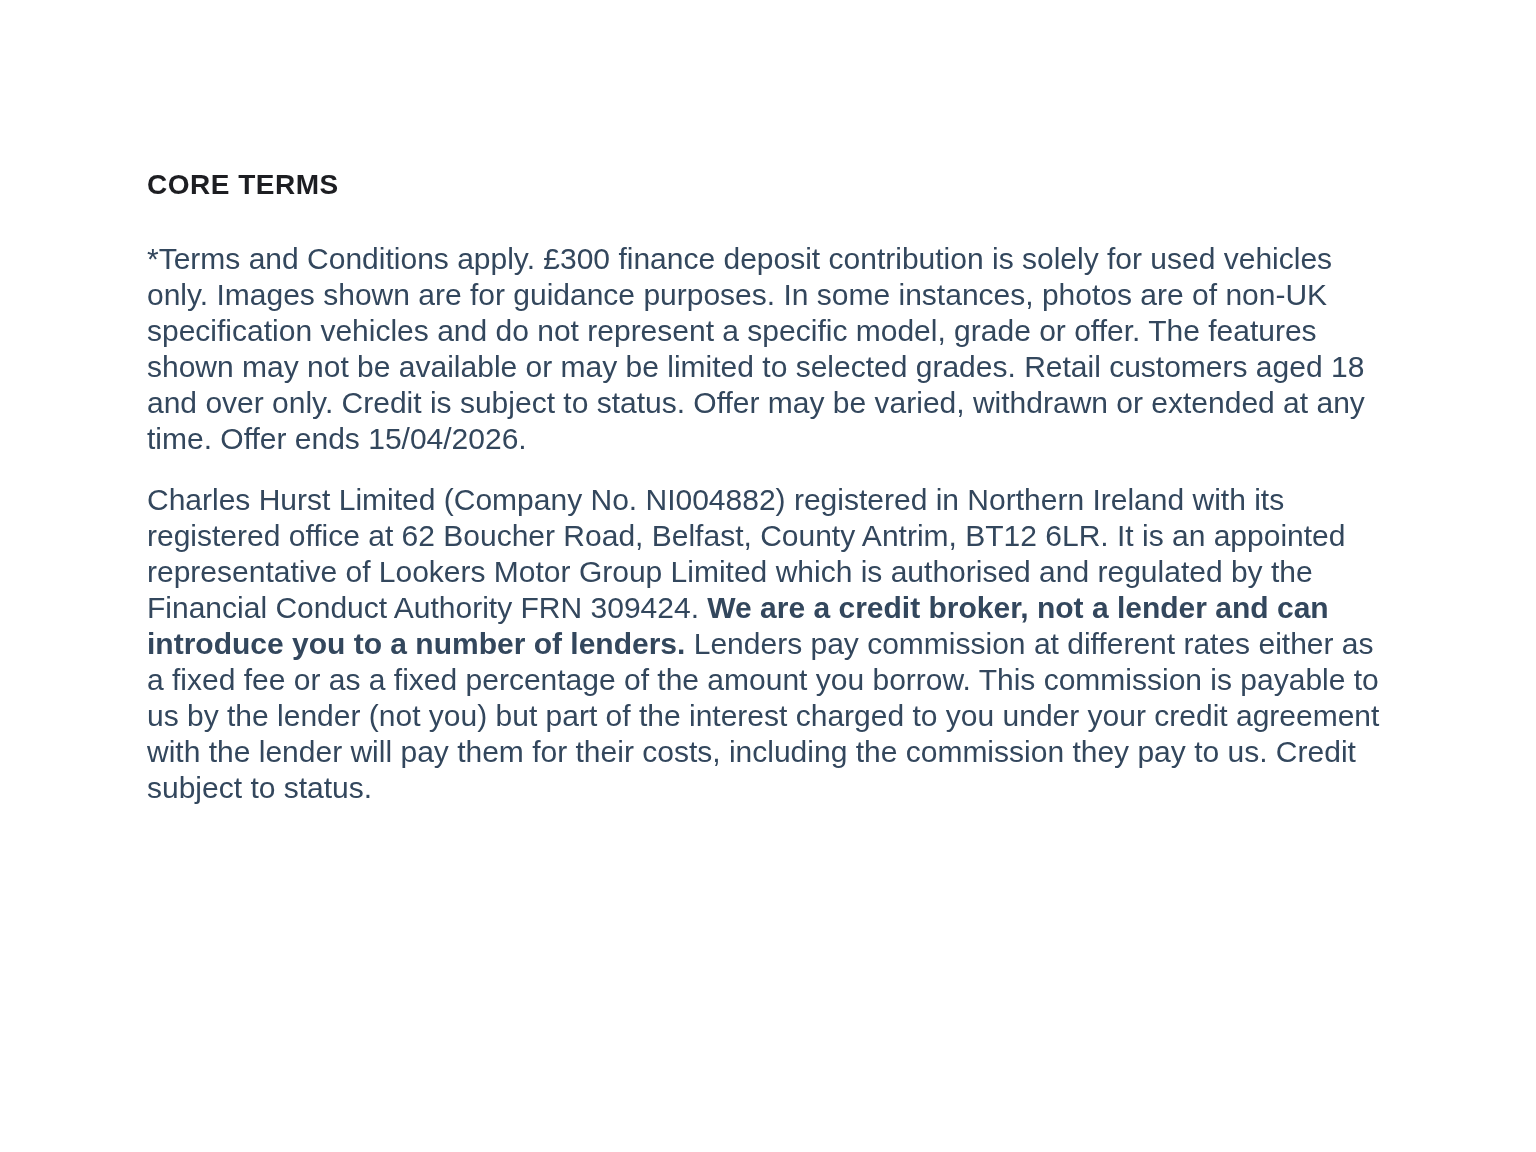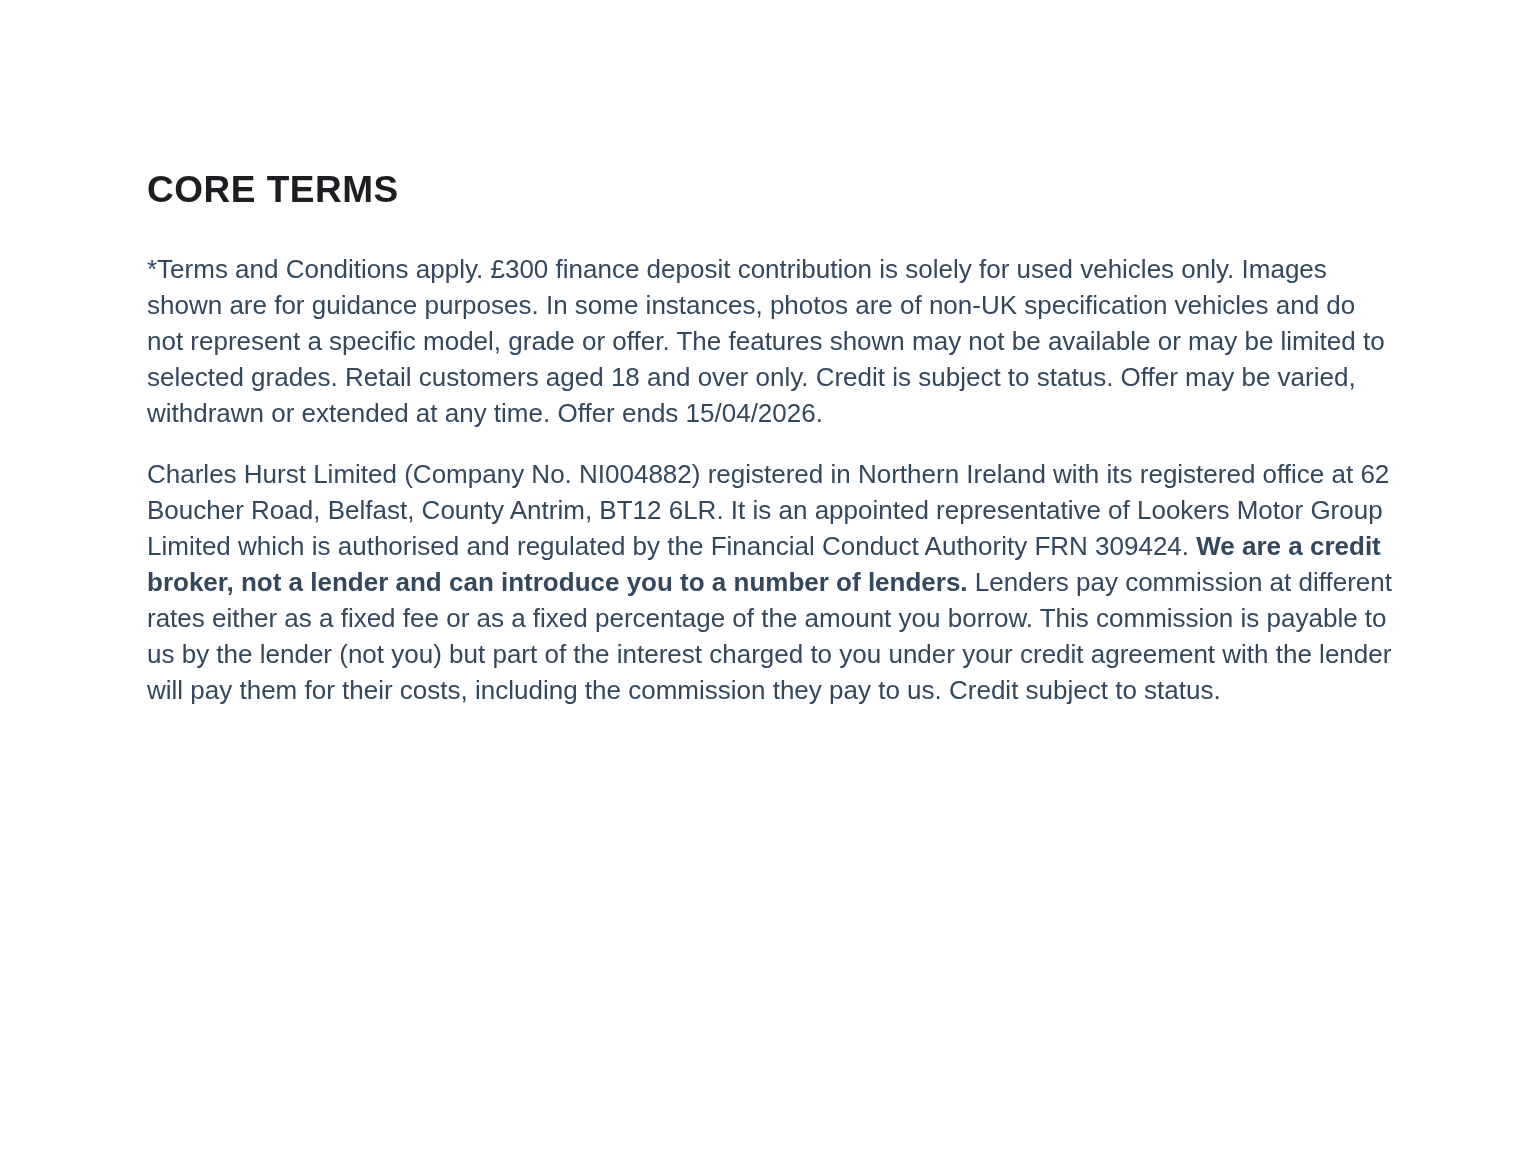--- a/index.html
+++ b/index.html
@@ -13,30 +13,30 @@
     height: 1152px;
     background: var(--bg-color);
     font-family: "Liberation Sans", sans-serif;
     overflow: hidden;
   }
   main.terms-page {
     padding: 170px 0 0 147px;
     width: 1420px;
   }
   h1.page-title {
-    font-size: 37px;
+    font-size: 28px;
     font-weight: 700;
     letter-spacing: 0.5px;
     color: var(--heading-color);
     line-height: 1.1;
     margin-bottom: 40px;
   }
   .body-copy {
     width: 1250px;
-    font-size: 26px;
+    font-size: 30px;
     font-weight: 400;
     line-height: 36px;
     color: var(--body-color);
   }
   .body-copy p + p {
     margin-top: 25px;
   }
   .body-copy strong {
     font-weight: 700;
     color: var(--body-color);

